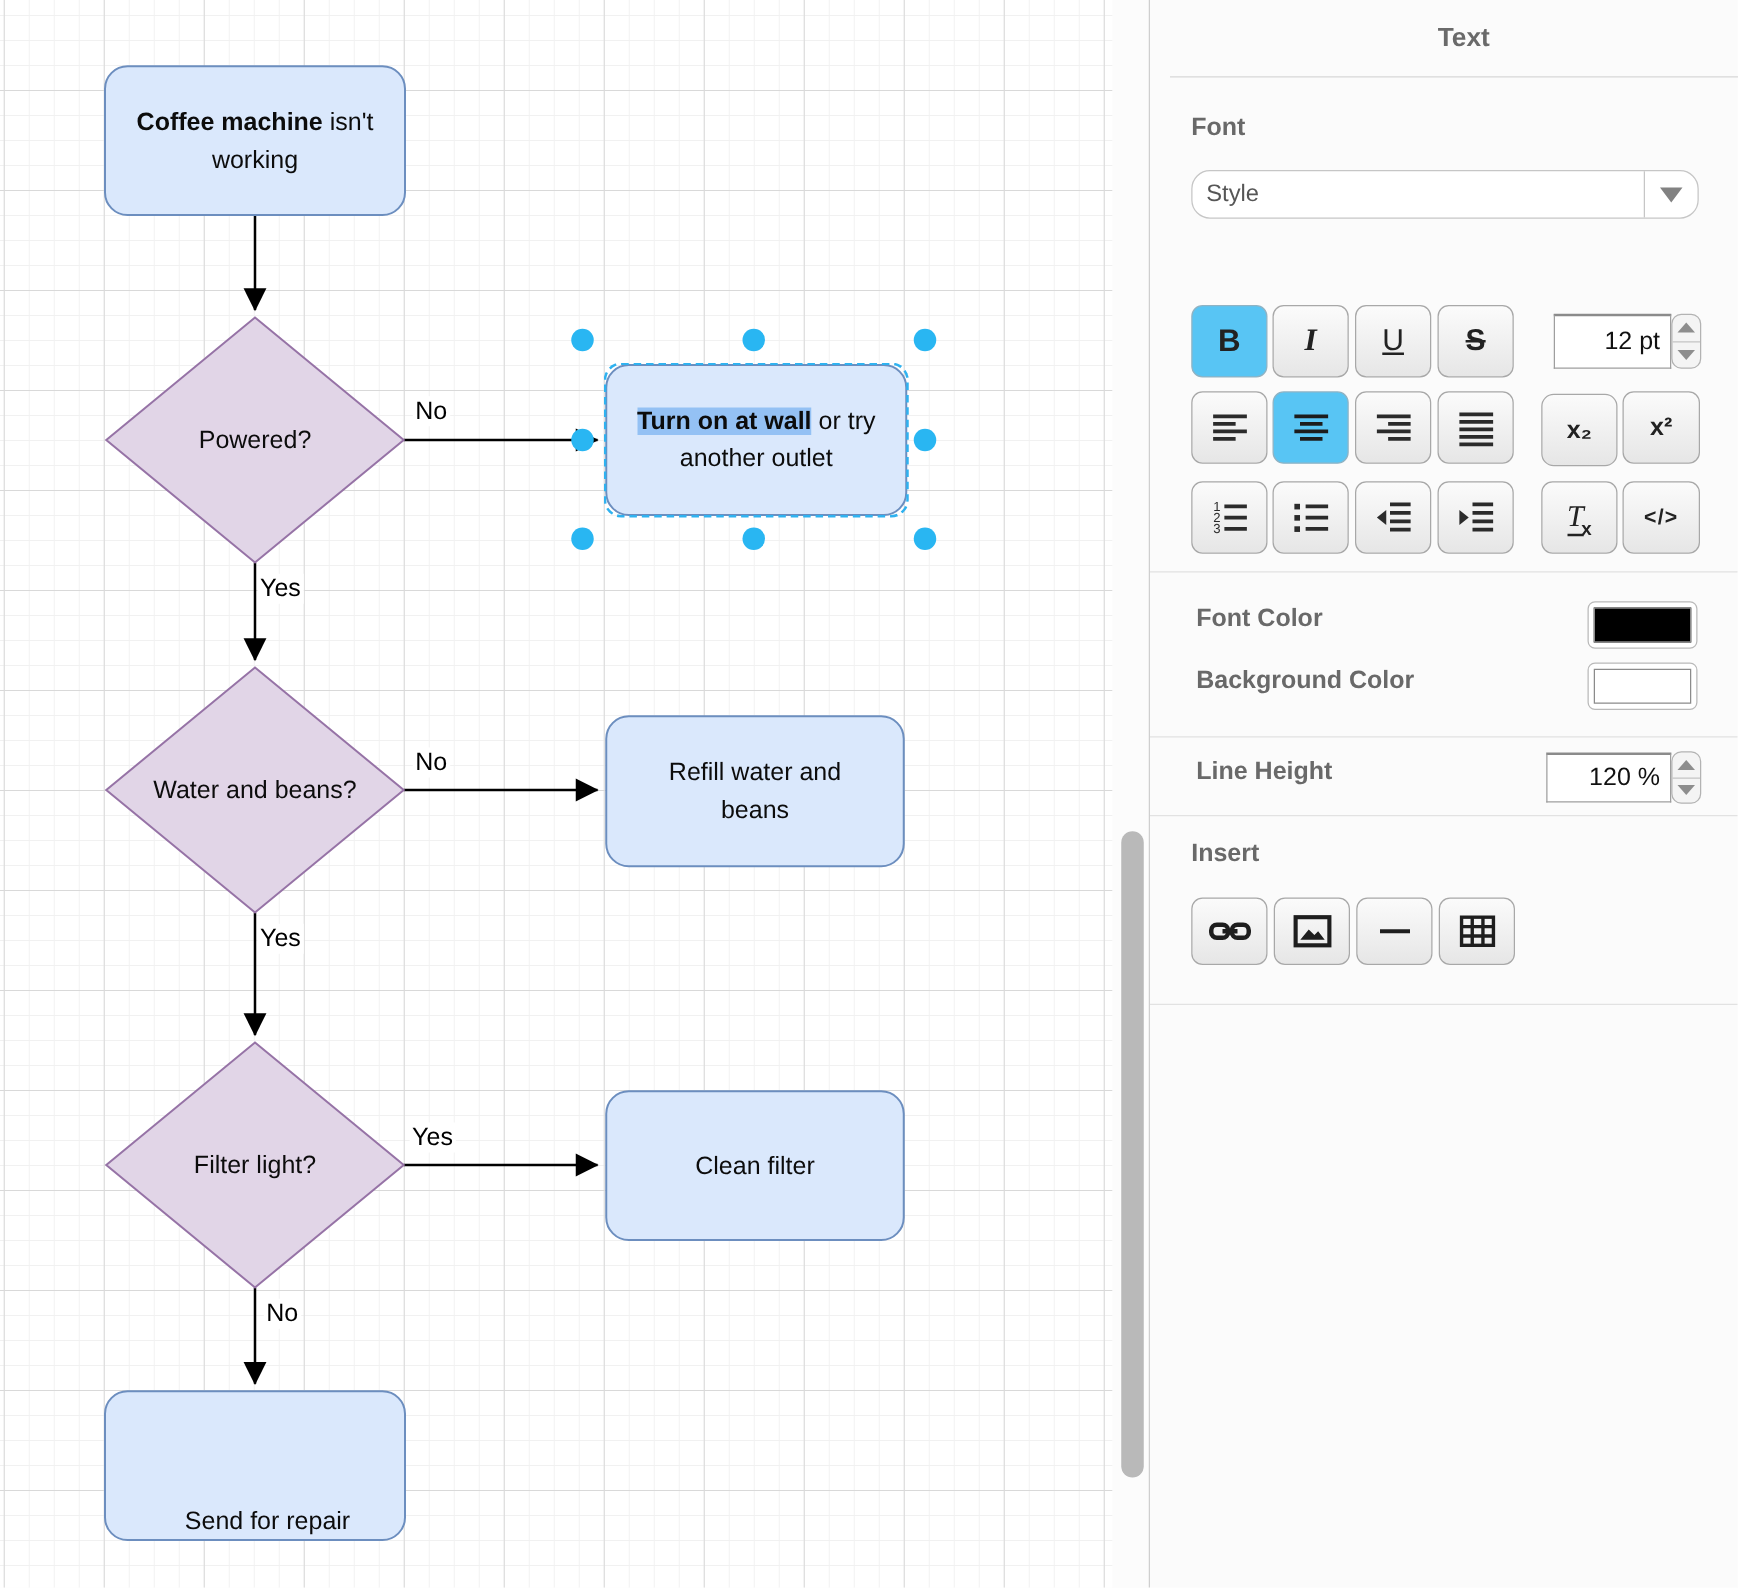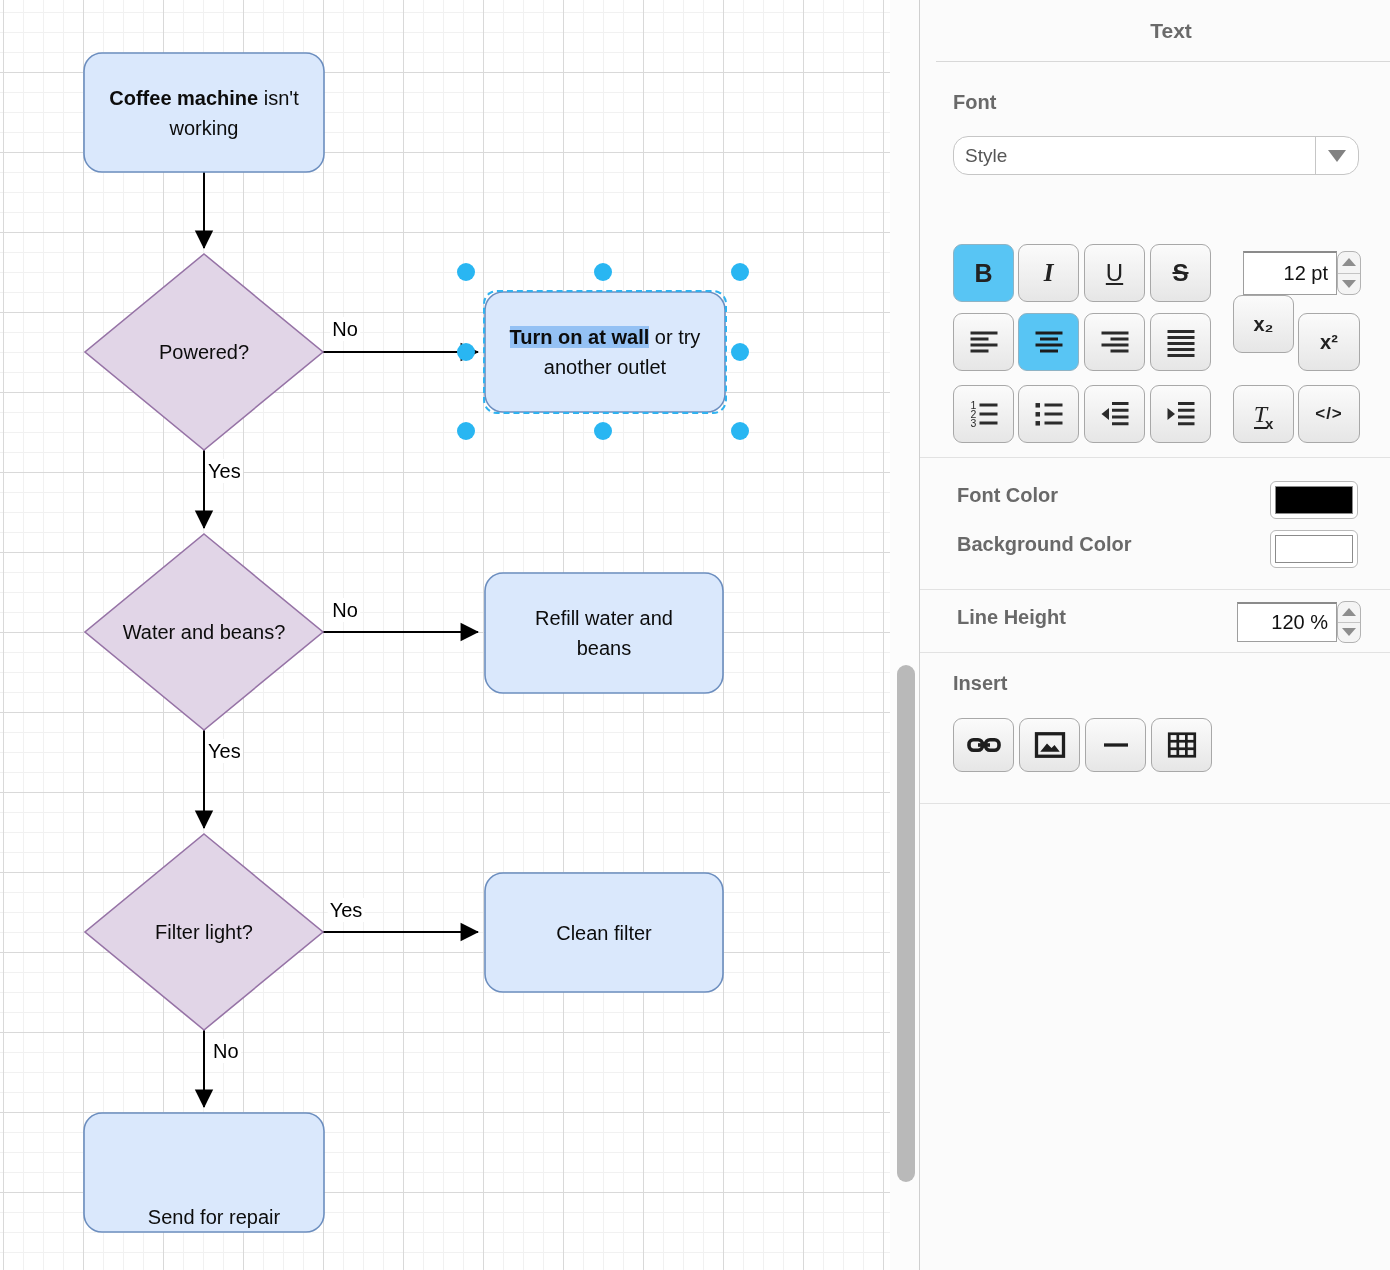--- a/index.html
+++ b/index.html
@@ -230,21 +230,21 @@
     <svg class="icon" width="36" height="36" viewBox="0 0 24 24">
       <g stroke="#2b2b2b" stroke-width="2">
           <line x1="3" y1="5" x2="21" y2="5"></line>
           <line x1="3" y1="9" x2="21" y2="9"></line>
           <line x1="3" y1="13" x2="21" y2="13"></line>
           <line x1="3" y1="17" x2="21" y2="17"></line>
           <line x1="3" y1="21" x2="21" y2="21"></line>
         </g>
       </svg>
     </div>
-  <div class="p-abs pbtn" style="left:313px; top:295px;">
+  <div class="p-abs pbtn" style="left:313px; top:315px;border-radius:10px;">
     <span class="glyph-sub">x₂</span>
     </div>
   <div class="p-abs pbtn" style="left:378px; top:313px; width:62px;">
     <span class="glyph-sub">x²</span>
     </div>
 
   <div class="p-abs pbtn" style="left:33px; top:385px;">
     <svg class="icon" width="36" height="36" viewBox="0 0 24 24">
       <g stroke="#2b2b2b" stroke-width="2">
           <line x1="9" y1="6" x2="21" y2="6"></line>

